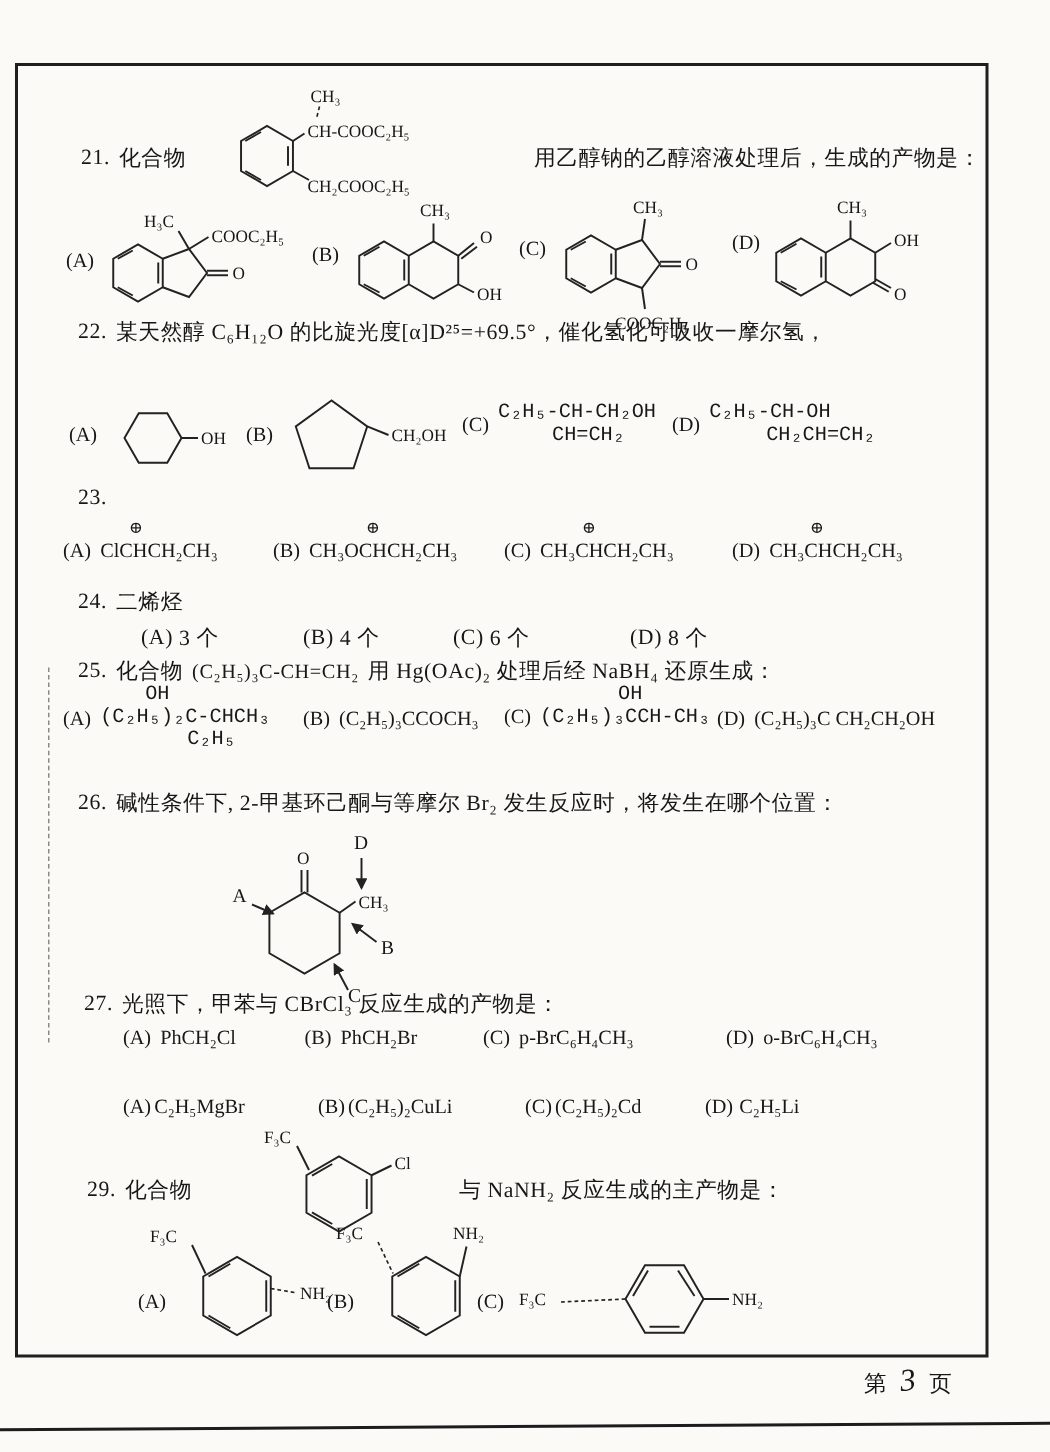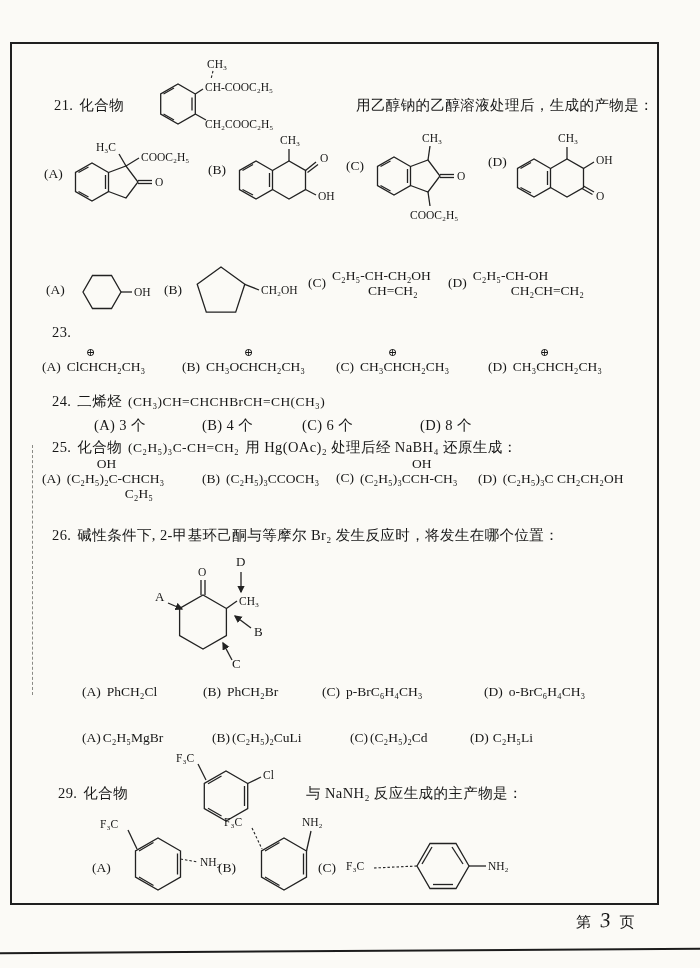--- a/index.html
+++ b/index.html
@@ -5,21 +5,21 @@
   html,body{margin:0;padding:0;background:#e8e8e4;}
   .page{position:relative;width:700px;height:968px;background:#fbfaf6;overflow:hidden;
         font-family:"Liberation Serif","DejaVu Serif",serif;color:#171717;}
   .frame{position:absolute;left:10px;top:42px;width:645px;height:859px;
          border:2px solid #1f1f1f;}
   .abs{position:absolute;white-space:nowrap;}
   .row{display:flex;align-items:center;gap:6px;}
   .cn{font-size:14.5px;letter-spacing:.4px;}
   .f{font-size:13.5px;}
   .lbl{font-size:13.5px;}
-  .stack>div{height:15px;line-height:15px;font-size:13.5px;}
+  .stack>div{height:15px;line-height:15px;font-size:13.5px;font-family:Liberation Mono, monospace;}
   .plus{font-size:11px;height:13px;line-height:13px;}
   .artifact{position:absolute;}
   svg{overflow:visible;display:block;}
   svg text{font-family:"Liberation Serif","DejaVu Serif",serif;font-size:11.5px;fill:#171717;}
   .bond{stroke:#222;stroke-width:1.3;fill:none;}
   .bondd{stroke:#222;stroke-width:1.1;fill:none;stroke-dasharray:2.5,2;}
   .footer{display:flex;align-items:baseline;gap:9px;font-size:15px;}
   .pagenum{font-size:21px;font-style:italic;transform:rotate(-6deg);}
   .scanline{position:absolute;background:#1c1c1c;}
 </style>
@@ -104,20 +104,24 @@
     <path class="bond" d="M44.5,42.5 L61,33 L77.5,42.5 L77.5,61.5 L61,71 L44.5,61.5"></path>
     <line class="bond" x1="61" y1="33" x2="61" y2="21"></line>
     <line class="bond" x1="77.5" y1="42.5" x2="88" y2="36"></line>
     <line class="bond" x1="77.5" y1="60" x2="88" y2="66"></line>
     <line class="bond" x1="76" y1="62.5" x2="86.5" y2="68.5"></line>
     <text x="52" y="16">CH₃</text>
     <text x="90" y="38">OH</text>
     <text x="90" y="74">O</text>
   </svg>
 
+  <div class="abs row cn" style="left:52px;top:212px">
+    <span>22.</span>
+    <span>某天然醇 C₆H₁₂O 的比旋光度[α]D²⁵=+69.5°，催化氢化可吸收一摩尔氢，</span>
+  </div>
 
   <span class="abs lbl" style="left:46px;top:282px">(A)</span>
   <svg class="abs" style="left:72px;top:264px" width="95" height="55" viewBox="0 0 95 55">
     <polygon class="bond" points="49,28 39.5,11.5 20.5,11.5 11,28 20.5,44.5 39.5,44.5"></polygon>
     <line class="bond" x1="49" y1="28" x2="60" y2="28"></line>
     <text x="62" y="32">OH</text>
   </svg>
 
   <span class="abs lbl" style="left:164px;top:282px">(B)</span>
   <svg class="abs" style="left:186px;top:252px" width="130" height="78" viewBox="0 0 130 78">
@@ -169,21 +173,20 @@
     <div class="plus" style="padding-left:52px">⊕</div>
     <div class="row f">
         <span>(D)</span>
         <span>CH₃CHCH₂CH₃</span>
       </div>
   </div>
 
   <div class="abs row cn" style="left:52px;top:392px">
     <span>24.</span>
     <span>二烯烃</span>
-    <span class="f">(CH₃)CH=CHCHBrCH=CH(CH₃)</span>
   </div>
   <div class="abs row cn" style="left:94px;top:416px;gap:4px">
     <span>(A)</span>
       <span>3 个</span>
   </div>
   <div class="abs row cn" style="left:202px;top:416px;gap:4px">
     <span>(B)</span>
       <span>4 个</span>
   </div>
   <div class="abs row cn" style="left:302px;top:416px;gap:4px">
@@ -244,20 +247,24 @@
     <line class="bond" x1="113" y1="80" x2="97" y2="68" marker-end="url(#ah26)"></line>
     <line class="bond" x1="94" y1="112" x2="85" y2="95" marker-end="url(#ah26)"></line>
     <text x="60" y="28">O</text>
     <text x="101" y="57">CH₃</text>
     <text x="17" y="53" style="font-size:13px">A</text>
     <text x="98" y="18" style="font-size:13px">D</text>
     <text x="116" y="88" style="font-size:13px">B</text>
     <text x="94" y="120" style="font-size:13px">C</text>
   </svg>
 
+  <div class="abs row cn" style="left:56px;top:660px">
+    <span>27.</span>
+    <span>光照下，甲苯与 CBrCl₃ 反应生成的产物是：</span>
+  </div>
   <div class="abs row f" style="left:82px;top:684px">
     <span>(A)</span>
       <span>PhCH₂Cl</span>
   </div>
   <div class="abs row f" style="left:203px;top:684px">
     <span>(B)</span>
       <span>PhCH₂Br</span>
   </div>
   <div class="abs row f" style="left:322px;top:684px">
     <span>(C)</span>

